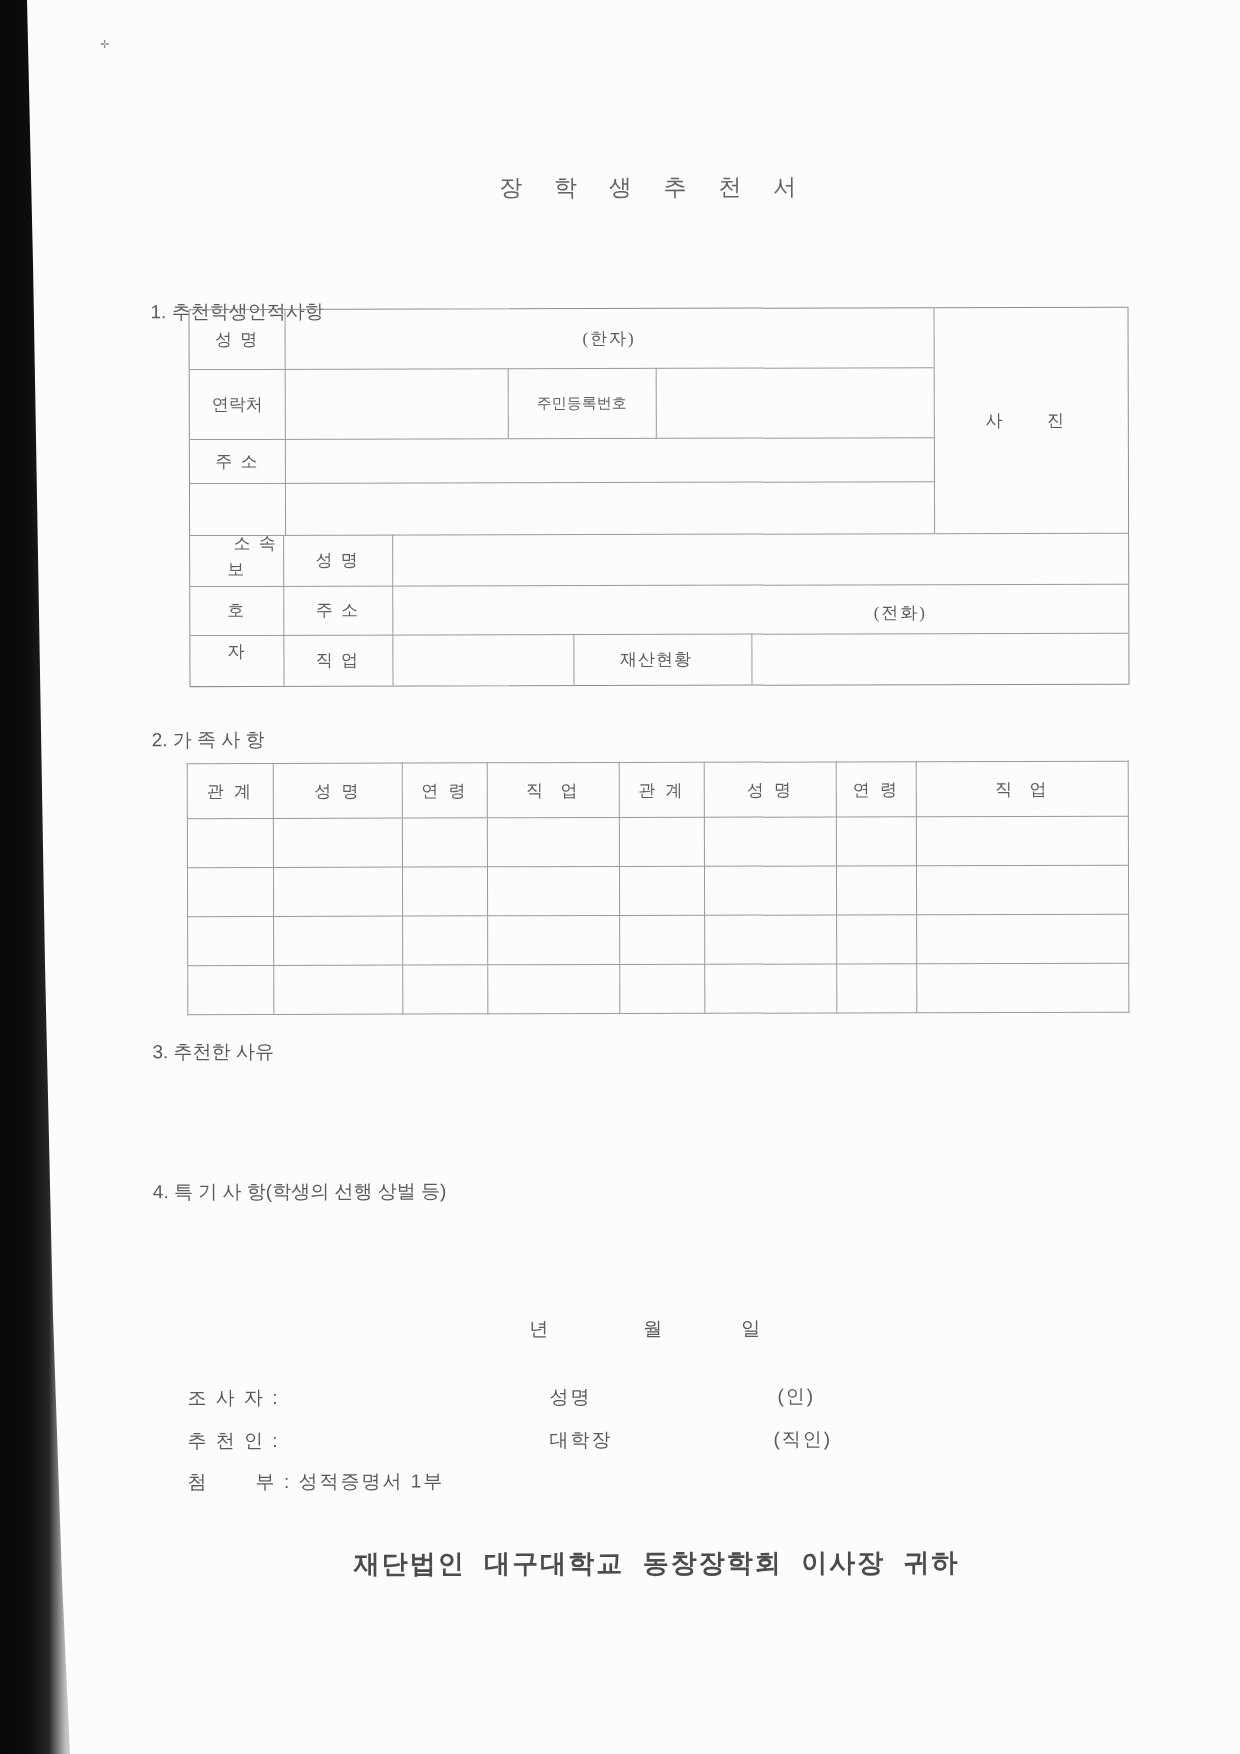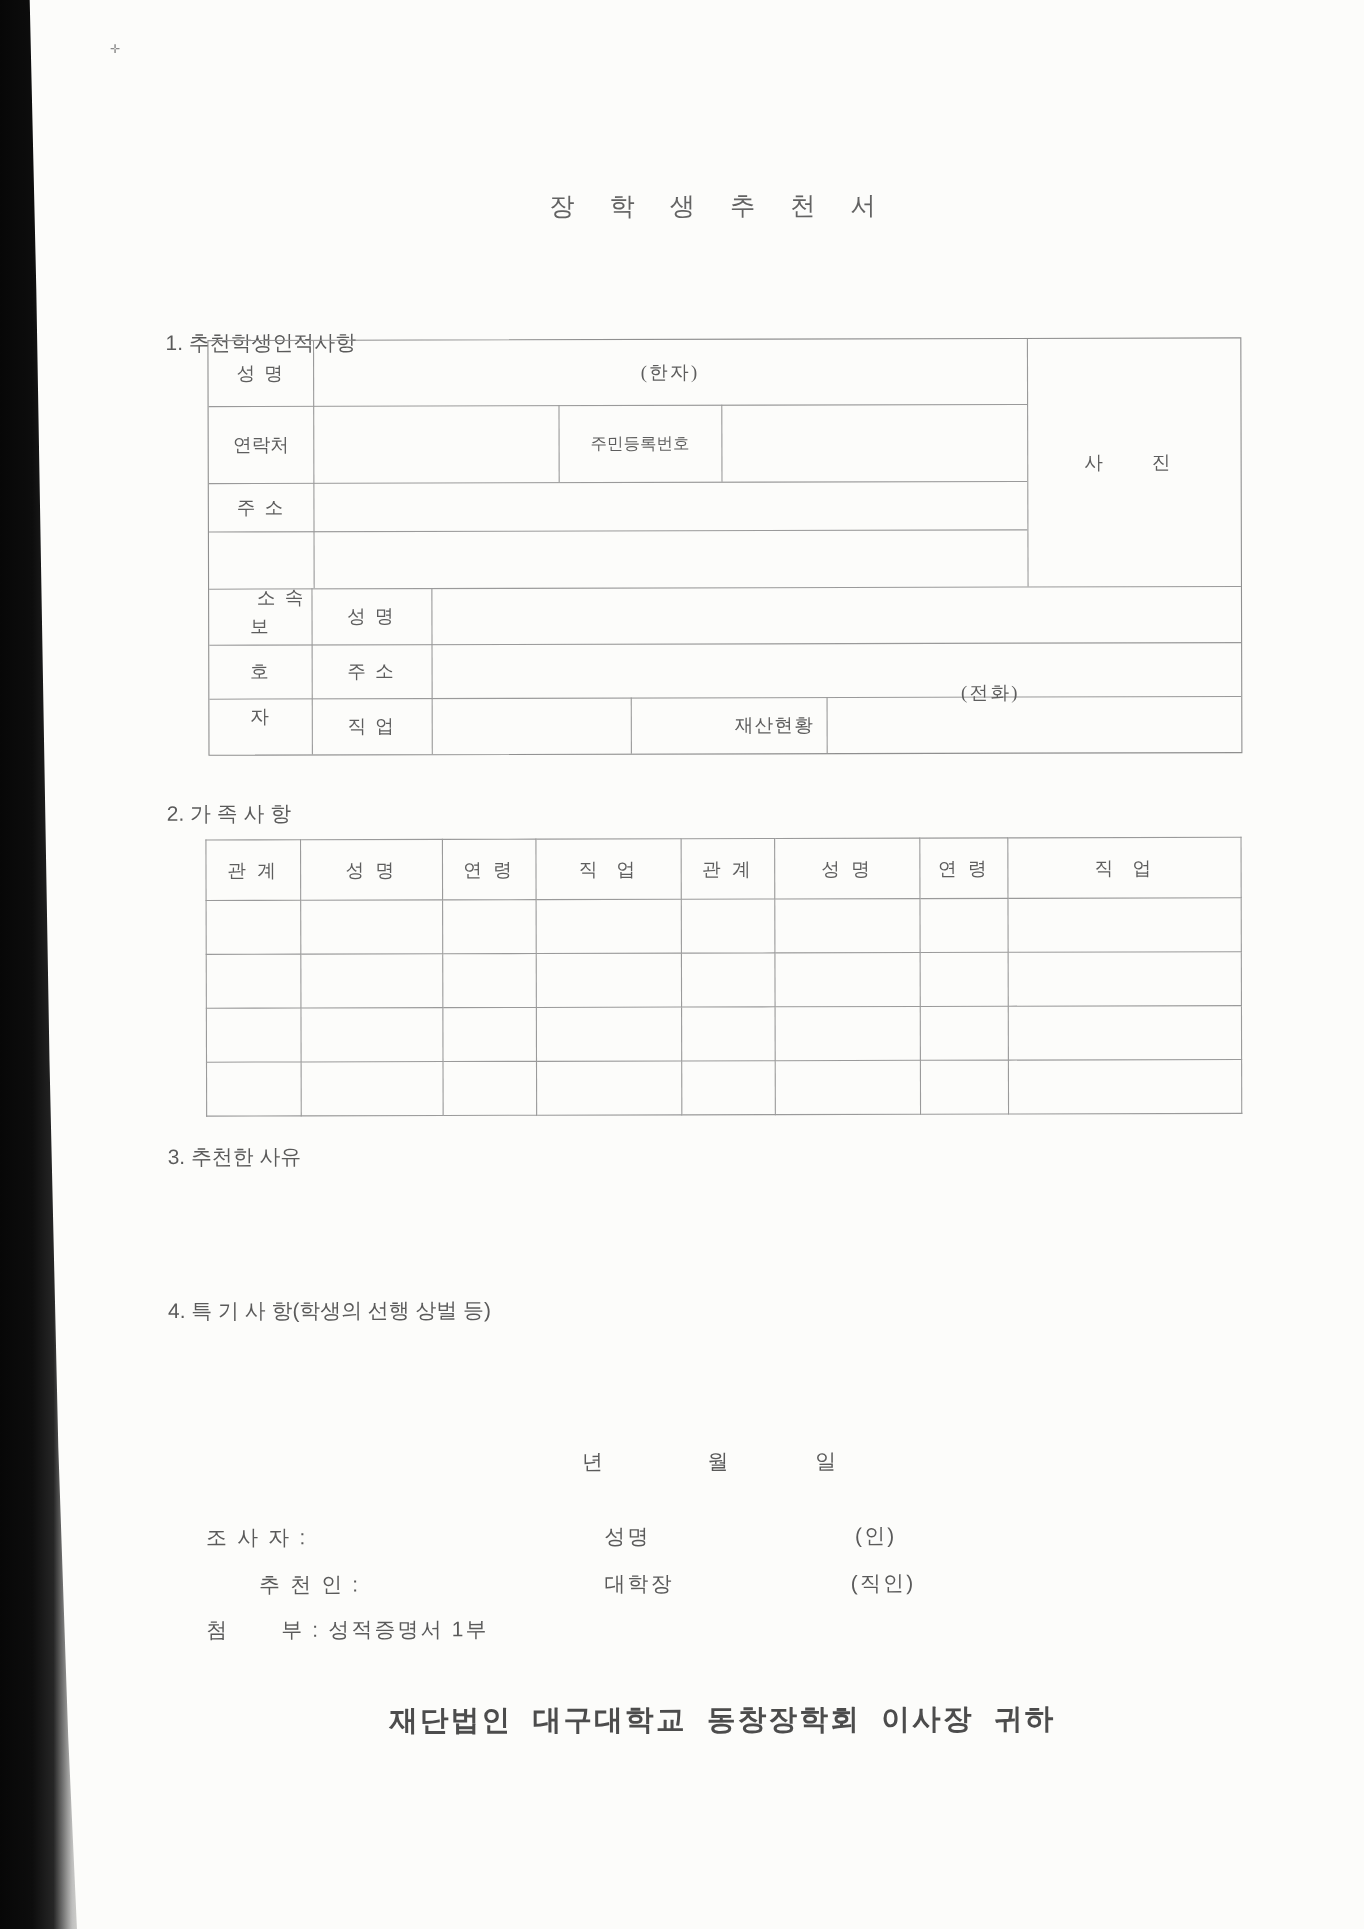--- a/index.html
+++ b/index.html
@@ -79,23 +79,23 @@
       <div class="cell" style="left:18px; top:173px; width:95px; height:52px;margin-top:34px;">소 속</div>
       <div class="cell" style="left:744px; top:0; width:194px; height:225px; letter-spacing:12px;">사  진</div>
 
       <div class="cell vert-label" style="left:0; top:225px; width:93px; height:151px;">
         <span>보</span>
         <span>호</span>
         <span>자</span>
       </div>
       <div class="cell" style="left:93px; top:225px; width:109px; height:51px;">성 명</div>
       <div class="cell" style="left:93px; top:276px; width:109px; height:49px;">주 소</div>
-      <div class="cell" style="left:655px; top:276px; width:110px; height:57px;margin-top:17px;">(전화)</div>
+      <div class="cell" style="left:655px; top:276px; width:110px; height:57px;">(전화)</div>
       <div class="cell" style="left:93px; top:325px; width:109px; height:51px;">직 업</div>
-      <div class="cell" style="left:383px; top:325px; width:165px; height:51px; letter-spacing:1px;padding-left:48px;">재산현황</div>
+      <div class="cell" style="left:383px; top:325px; width:165px; height:51px; letter-spacing:1px;">재산현황</div>
     </div>
 
     <div class="abs sec-head" style="left:152px; top:726px;">2. 가 족 사 항</div>
 
     <table class="t2">
       <colgroup>
         <col style="width:86px">
           <col style="width:129px">
           <col style="width:85px">
           <col style="width:132px">
@@ -163,21 +163,21 @@
     <div class="abs sec-head" style="left:152px; top:1178px;">4. 특 기 사 항(학생의 선행 상벌 등)</div>
 
     <div class="abs foot-text" style="left:528px; top:1316px;">년</div>
     <div class="abs foot-text" style="left:642px; top:1316px;">월</div>
     <div class="abs foot-text" style="left:740px; top:1316px;">일</div>
 
     <div class="abs foot-text" style="left:186px; top:1384px;">조 사 자 :</div>
     <div class="abs foot-text" style="left:548px; top:1384px;">성명</div>
     <div class="abs foot-text" style="left:776px; top:1384px;">(인)</div>
 
-    <div class="abs foot-text" style="left:186px; top:1427px;margin-left:48px;">추 천 인 :</div>
+    <div class="abs foot-text" style="left:186px; top:1427px;">추 천 인 :</div>
     <div class="abs foot-text" style="left:548px; top:1427px;">대학장</div>
     <div class="abs foot-text" style="left:772px; top:1427px;">(직인)</div>
 
     <div class="abs foot-text" style="left:186px; top:1468px;">첨</div>
     <div class="abs foot-text" style="left:254px; top:1468px;">부 : 성적증명서 1부</div>
 
     <div class="abs recipient" style="left:352px; top:1546px;">재단법인  대구대학교  동창장학회  이사장  귀하</div>
 
   </div>
 </div>

